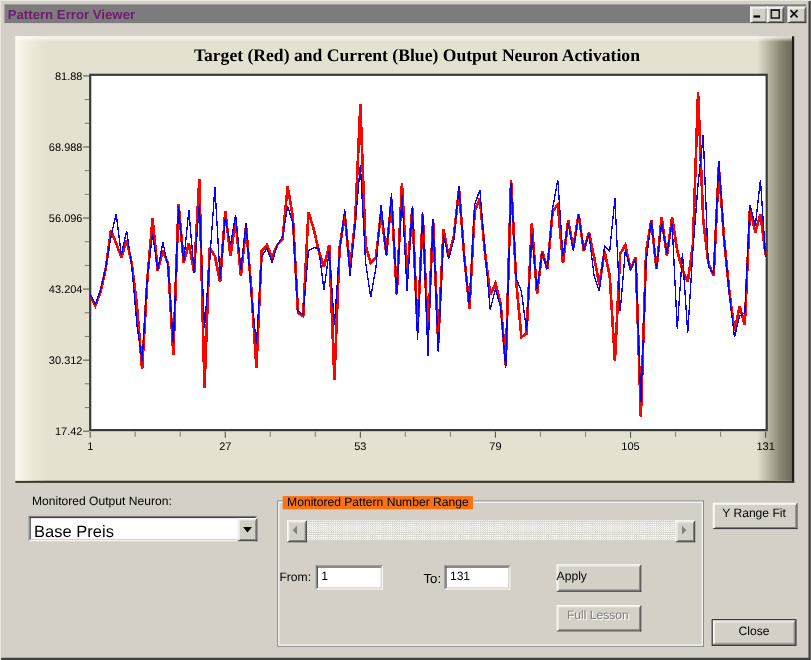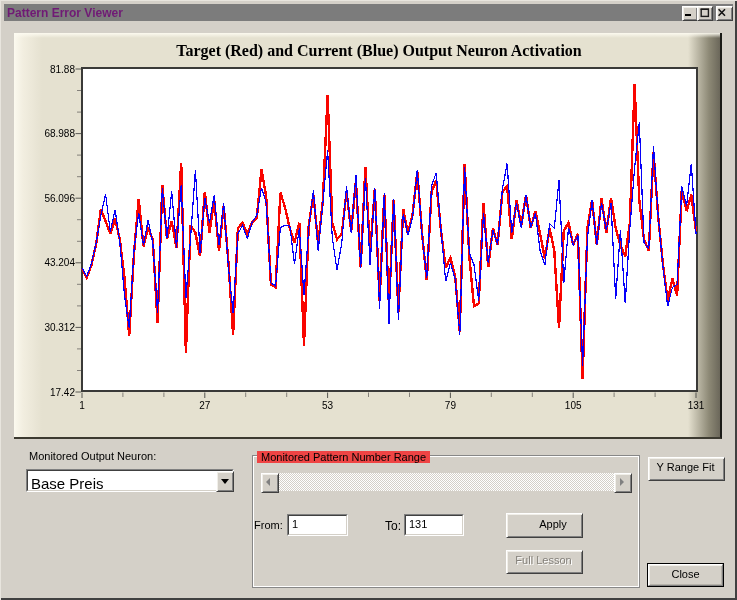--- a/index.html
+++ b/index.html
@@ -86,39 +86,39 @@
 <div class="abs sunk" style="left:26px;top:469px;width:208px;height:23px;box-sizing:border-box;">
     <div class="in"></div>
   </div>
 <div class="abs" style="left:31px;top:475px;font-size:15px;text-align:right;">Base Preis</div>
 <div class="abs raised" style="left:216px;top:471px;width:16px;height:19px;"></div>
 <div class="abs" style="left:221px;top:479px;width:0;height:0;border:4px solid transparent;border-top:5px solid #000;"></div>
 
 <div class="abs" style="left:252px;top:455px;width:388px;height:133px;border:1px solid #878787;box-sizing:border-box;">
     <div style="width:100%;height:100%;border:1px solid #fff;box-sizing:border-box;"></div>
   </div>
-<div class="abs" style="left:257px;top:451px;background:#ef4444;padding:0 4px;font-size:11px;">Monitored Pattern Number Range</div>
+<div class="abs" style="left:257px;top:451px;background:#f97316;padding:0 4px;font-size:11px;">Monitored Pattern Number Range</div>
 
 <div class="abs" style="left:261px;top:473px;width:369px;height:18px;background:repeating-conic-gradient(#ffffff 0% 25%, #d4d0c8 0% 50%) 0 0/2px 2px;"></div>
 <div class="abs raised" style="left:261px;top:473px;width:16px;height:18px;"></div>
 <div class="abs" style="left:266px;top:478px;width:0;height:0;border:4px solid transparent;border-right:4px solid #808080;border-left:none;"></div>
 <div class="abs raised" style="left:614px;top:473px;width:16px;height:18px;"></div>
 <div class="abs" style="left:620px;top:478px;width:0;height:0;border:4px solid transparent;border-left:4px solid #808080;border-right:none;"></div>
 
 <div class="abs" style="left:254px;top:519px;font-size:11px;">From:</div>
 <div class="abs sunk" style="left:287px;top:514px;width:61px;height:22px;box-sizing:border-box;">
     <div class="in"></div>
   </div>
 <div class="abs" style="left:292px;top:518px;font-size:11px;">1</div>
 <div class="abs" style="left:385px;top:519px;font-size:12px;">To:</div>
 <div class="abs sunk" style="left:404px;top:514px;width:60px;height:22px;box-sizing:border-box;">
     <div class="in"></div>
   </div>
 <div class="abs" style="left:409px;top:518px;font-size:11px;">131</div>
 
 <div class="abs raised" style="left:506px;top:513px;width:75px;height:23px;"></div>
-<div class="abs" style="left:506px;top:518px;width:94px;text-align:center;font-size:11px;">Apply</div>
+<div class="abs" style="left:506px;top:518px;width:94px;text-align:left;font-size:11px;">Apply</div>
 <div class="abs raised" style="left:506px;top:550px;width:75px;height:22px;"></div>
 <div class="abs" style="left:506px;top:554px;width:75px;text-align:center;font-size:11px;color:#84807a;text-shadow:1px 1px 0 #ffffff;">Full Lesson</div>
 <div class="abs raised" style="left:648px;top:457px;width:75px;height:22px;"></div>
 <div class="abs" style="left:648px;top:461px;width:75px;text-align:center;font-size:11px;">Y Range Fit</div>
 <div class="abs" style="left:647px;top:563px;width:77px;height:24px;background:#000;"></div>
 <div class="abs" style="left:648px;top:564px;width:75px;height:22px;box-sizing:border-box;background:#d4d0c8;border:1px solid;border-color:#ffffff #808080 #808080 #ffffff;box-shadow:inset 1px 1px 0 #f1efe9, inset -1px -1px 0 #b5b2a9;"></div>
 <div class="abs" style="left:648px;top:568px;width:75px;text-align:center;font-size:11px;">Close</div>
 </body></html>

